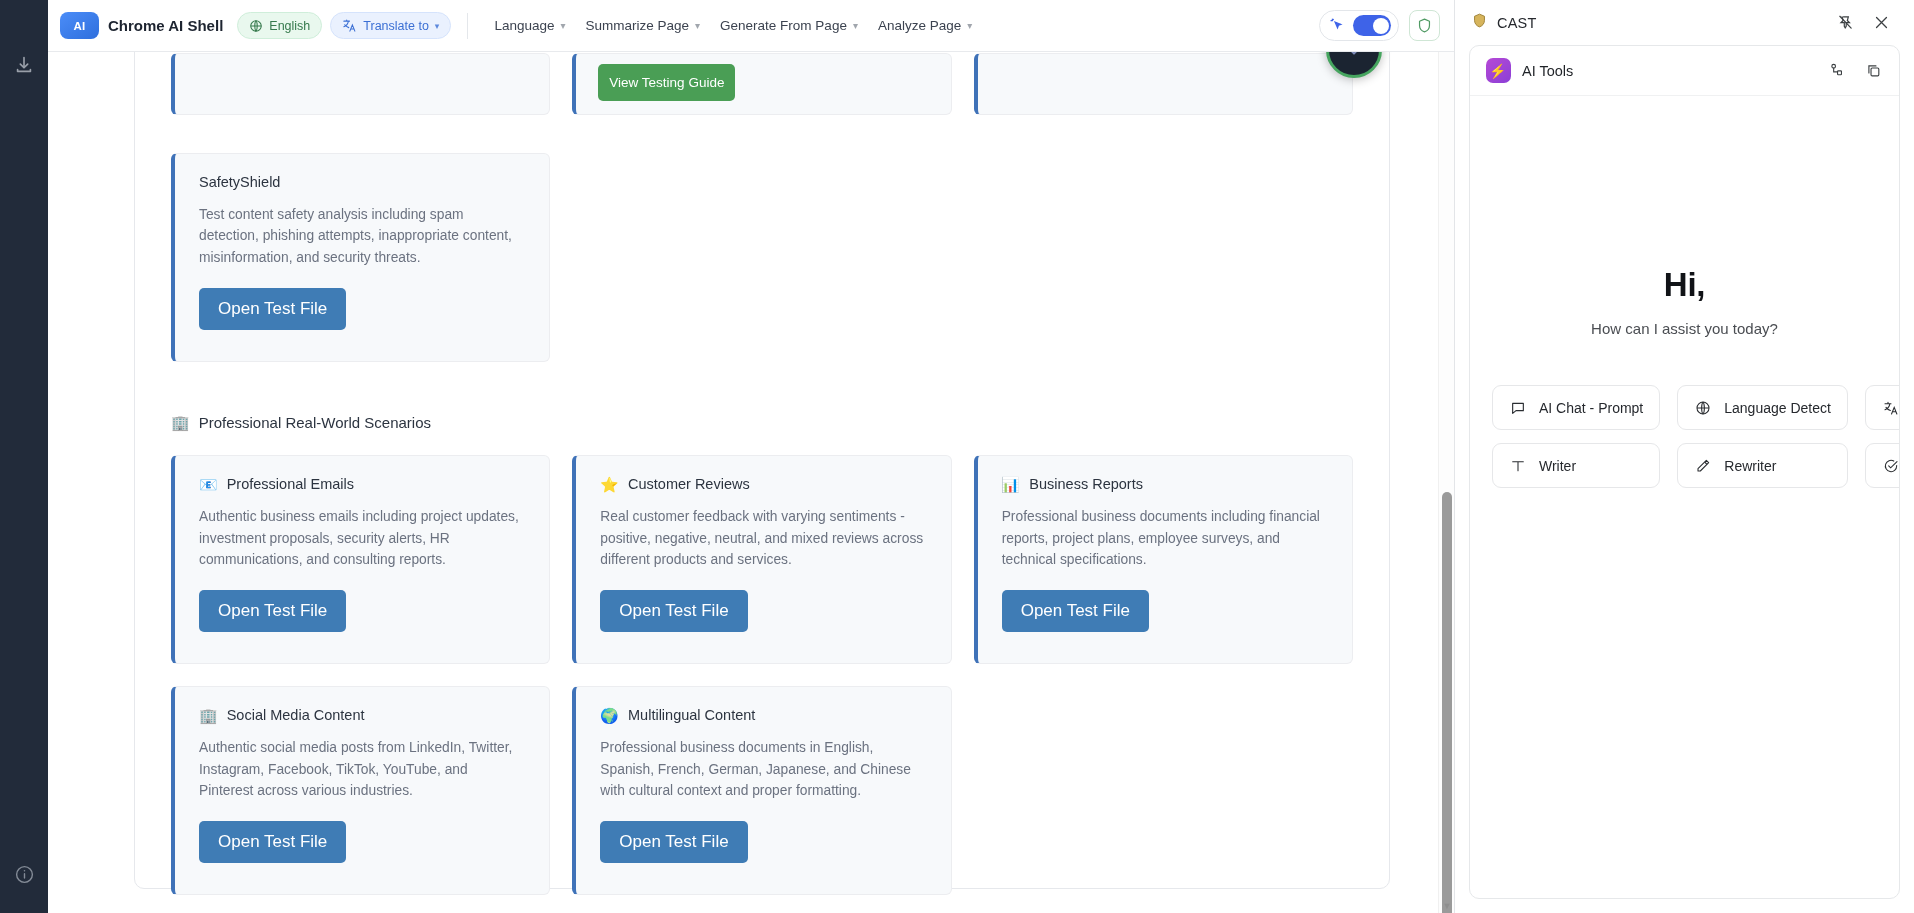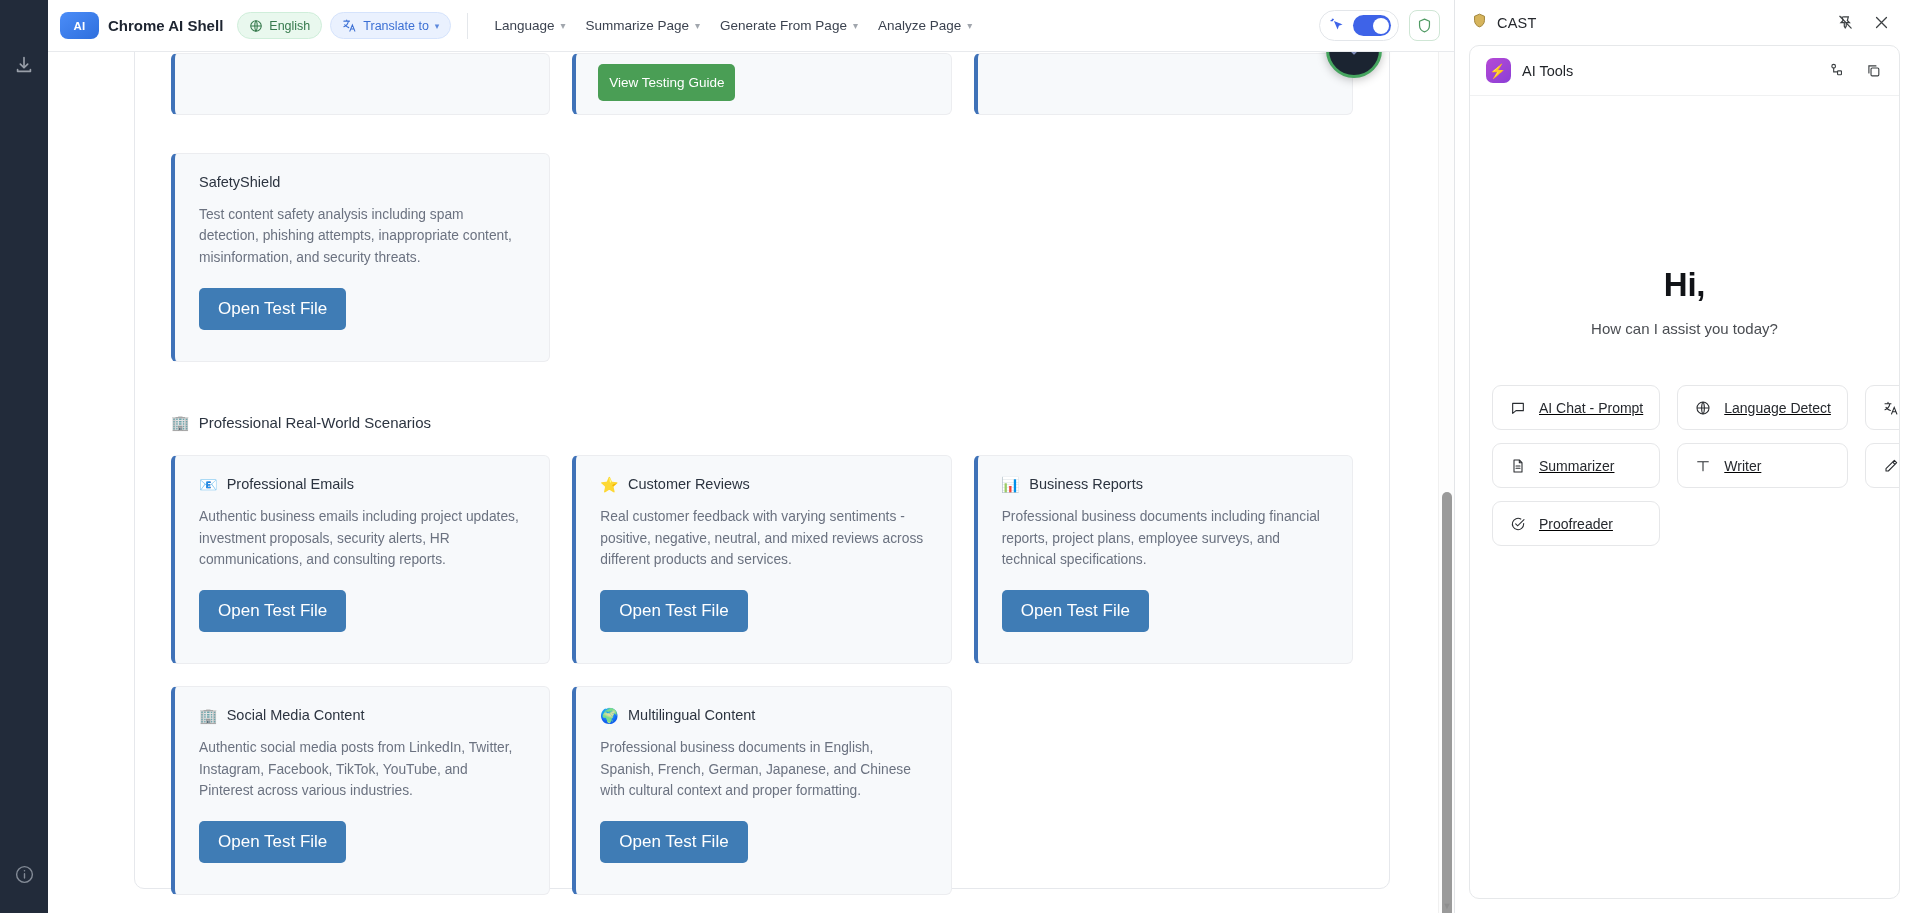--- a/index.html
+++ b/index.html
@@ -191,21 +191,21 @@
   }
   .tools-title { font-size: 14.5px; color: #1f2227; font-weight: 500; }
   .tools-head-actions { margin-left: auto; display: flex; align-items: center; gap: 17px; color:#3c4043; }
 
   .greeting { text-align: center; margin-top: 170px; }
   .greeting .hi { font-size: 33px; font-weight: 700; color: #111317; letter-spacing: -.3px; }
   .greeting .sub { font-size: 15px; color: #4a4d52; margin-top: 16px; }
 
   .tools-grid {
     margin: 48px 22px 0 22px;
-    display: grid; grid-template-columns: 1fr 1fr 1fr; gap: 13px 17px; text-decoration: underline;
+    display: grid; grid-template-columns: 1fr 1fr 1fr 1fr; gap: 13px 17px;
   }
   .tool-btn {
     display: flex; align-items: center; gap: 12px;
     height: 45px; padding: 0 16px;
     border: 1px solid #e6e7e9; border-radius: 9px; background: #fff;
     font-size: 14px; color: #26292e; font-family: inherit;
     cursor: pointer; text-align: left; white-space: nowrap;
   }
   .tool-btn.full { grid-column: 1 / -1; }
   .tool-btn .ticon { width: 18px; display:flex; align-items:center; justify-content:center; color:#2a2d31; flex: 0 0 18px; }

